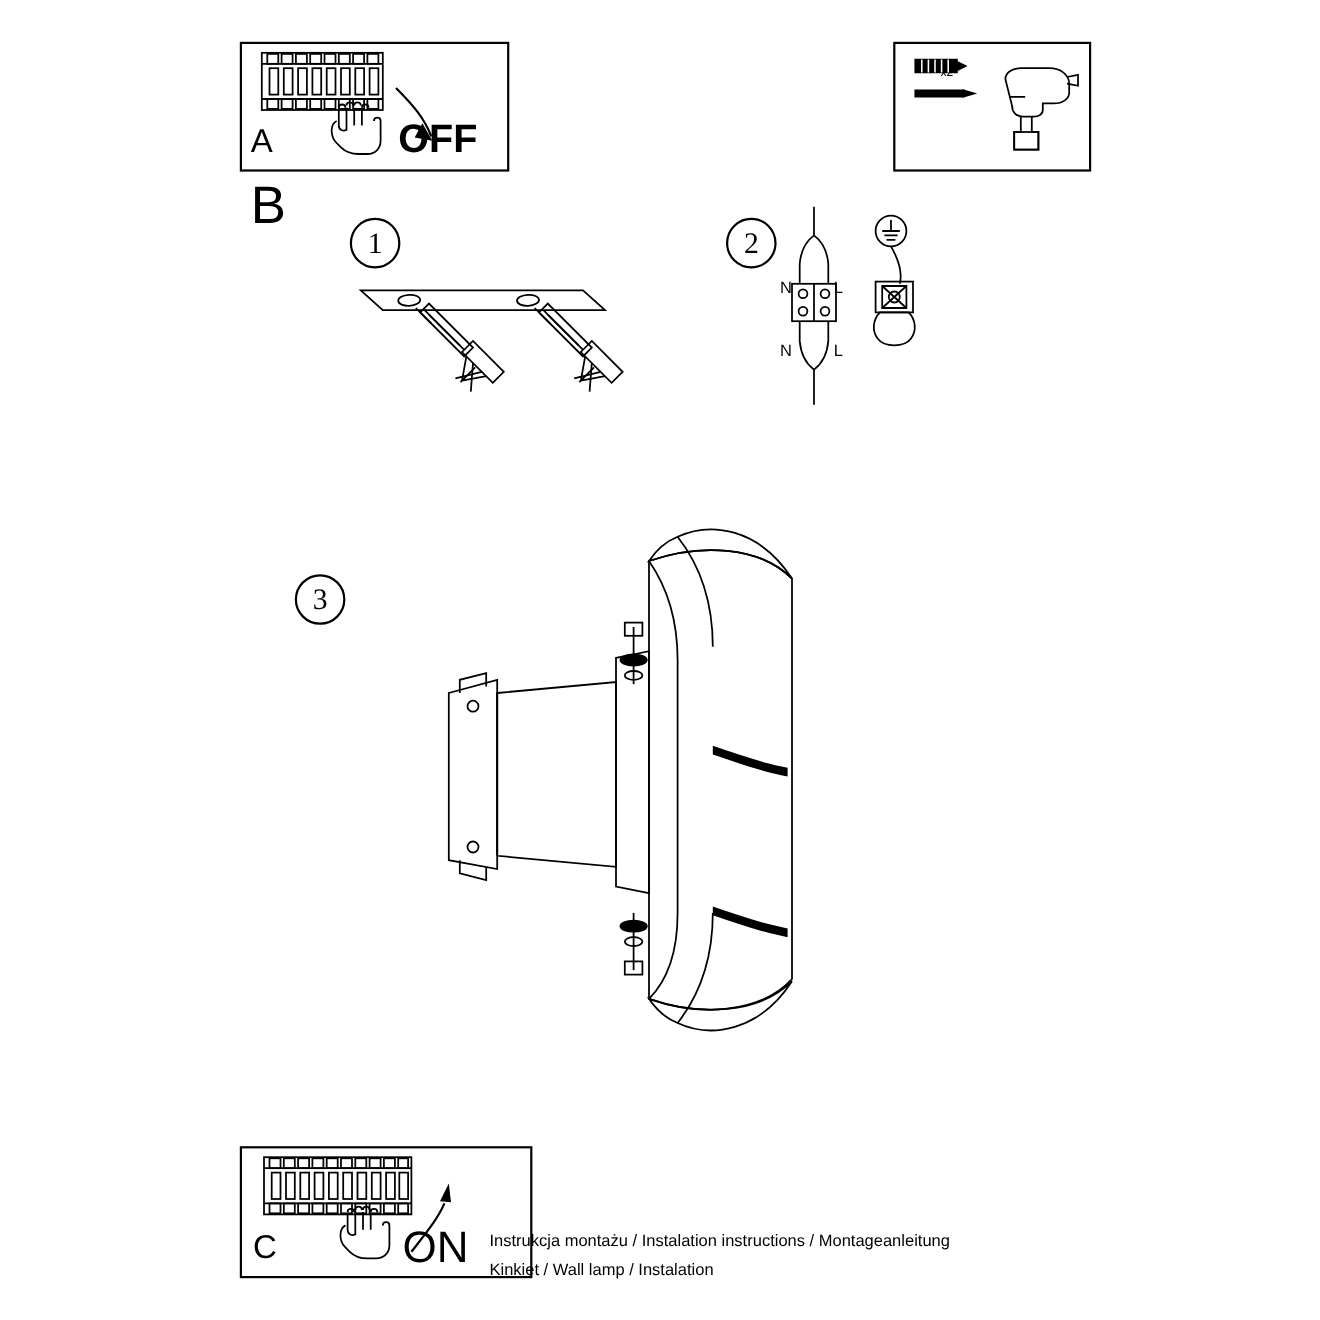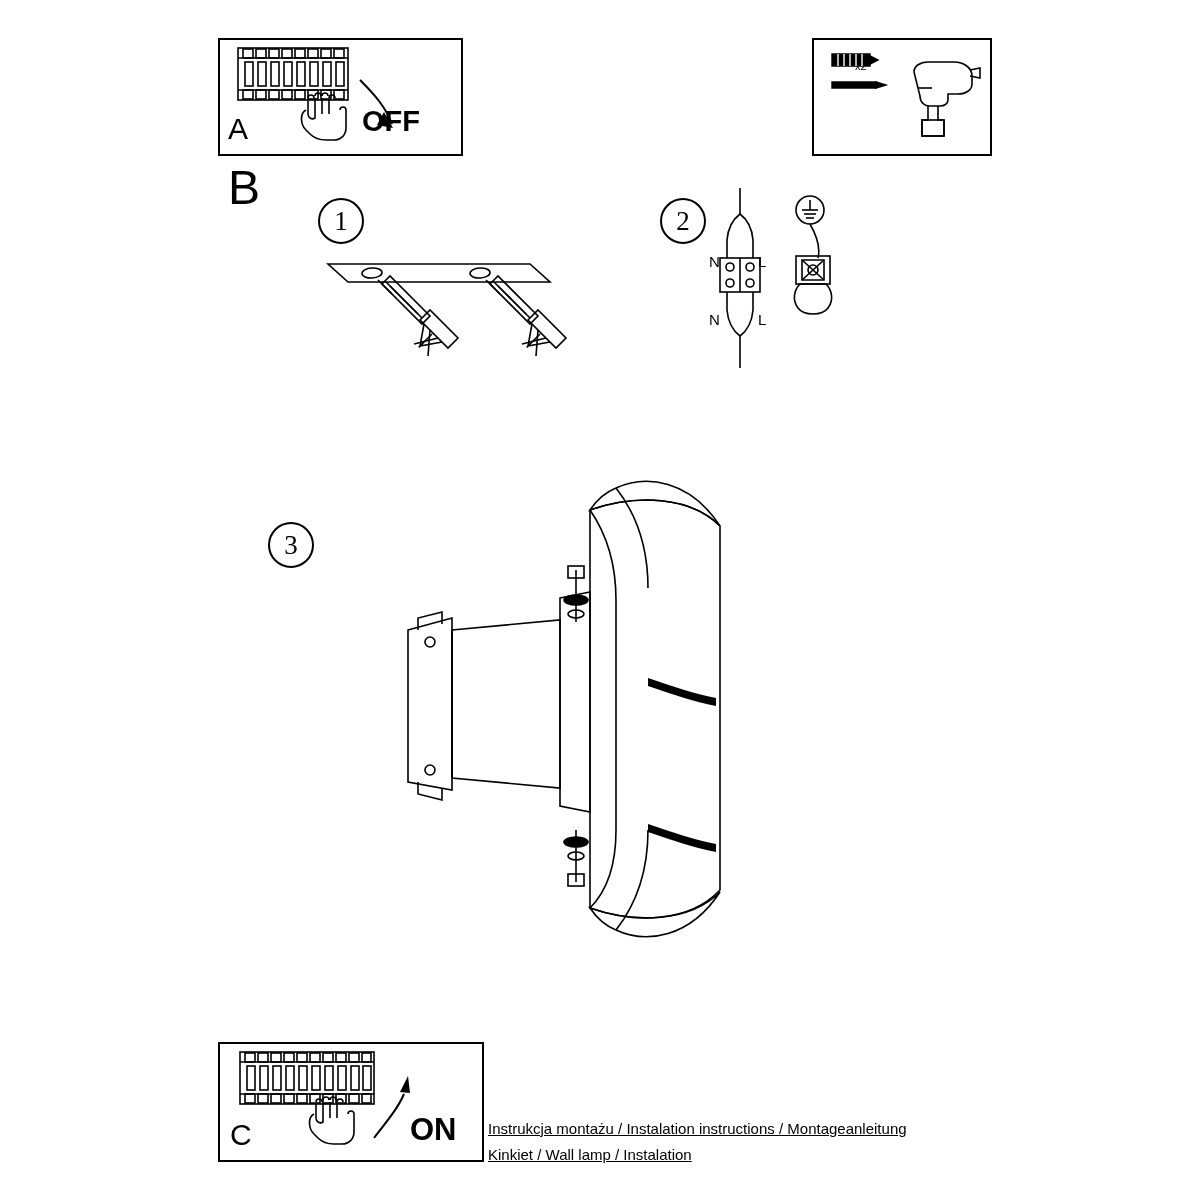--- a/index.html
+++ b/index.html
@@ -40,21 +40,21 @@
 
   .nl{position:absolute;font-size:15px;}
 </style>
 </head>
 <body>
 
 <div class="sheet">
 
   <div class="box" id="stepA"></div>
   <div class="lbl letter" style="left:228px;top:112px;font-size:30px;">A</div>
-  <div class="lbl word" style="left:362px;top:105px;font-size:29px;font-weight:bold;">OFF</div>
+  <div class="lbl word" style="left:362px;top:105px;font-size:36px;font-weight:bold;">OFF</div>
 
   <svg style="position:absolute;left:232px;top:42px;" width="226" height="112" viewBox="0 0 226 112">
     <g class="nofill" stroke-width="1.6">
 
       <rect x="6" y="6" width="110" height="52"></rect>
       <line x1="6" y1="16" x2="116" y2="16"></line>
       <line x1="6" y1="48" x2="116" y2="48"></line>
 
       <rect x="11" y="7" width="10" height="9"></rect>
         <rect x="24" y="7" width="10" height="9"></rect>
@@ -267,21 +267,21 @@
         <line x1="186" y1="360" x2="186" y2="412"></line>
         <ellipse cx="186" cy="372" rx="12" ry="5" fill="#000" stroke="#000"></ellipse>
         <ellipse cx="186" cy="386" rx="8" ry="4"></ellipse>
         <rect x="178" y="404" width="16" height="12"></rect>
       </g>
     </g>
   </svg>
 
   <div class="box" id="stepC"></div>
   <div class="lbl" style="left:230px;top:1118px;font-size:30px;">C</div>
-  <div class="lbl" style="left:366px;top:1112px;font-size:31px;font-weight:bold;margin-left:44px;">ON</div>
+  <div class="lbl" style="left:366px;top:1112px;font-size:40px;font-weight:normal;">ON</div>
 
   <svg style="position:absolute;left:234px;top:1046px;" width="240" height="114" viewBox="0 0 240 114">
     <g class="nofill" stroke-width="1.6">
       <rect x="6" y="6" width="134" height="52"></rect>
       <line x1="6" y1="16" x2="140" y2="16"></line>
       <line x1="6" y1="48" x2="140" y2="48"></line>
       <rect x="11" y="7" width="10" height="9"></rect>
         <rect x="24" y="7" width="10" height="9"></rect>
       <rect x="37" y="7" width="10" height="9"></rect>
         <rect x="50" y="7" width="10" height="9"></rect>
@@ -316,18 +316,18 @@
 
       <path d="M82 58 l0 14 c0 4 4 6 7 4 l0 -6 M89 56 l0 16 M96 56 l0 16 M103 58 l0 14"></path>
       <path d="M80 68 c-6 3 -6 14 0 20 l4 4 c4 4 10 6 16 6 l8 0 c7 0 12 -5 12 -12 l0 -18 c0 -4 -6 -4 -6 0"></path>
       <path d="M82 56 c0 -4 6 -4 6 0 M89 54 c0 -4 6 -4 6 0 M96 54 c0 -4 6 -4 6 0 M103 56 c0 -4 6 -4 6 0"></path>
 
       <path d="M140 92 c14 -18 24 -30 30 -44" stroke-width="2"></path>
       <path d="M166 46 l8 -16 l2 17 z" fill="#000" stroke="none"></path>
     </g>
   </svg>
 
-  <div id="caption" style="position:absolute;left:488px;top:1116px;font-size:15px;line-height:26px;text-decoration:underline;">
+  <div id="caption" style="position:absolute;left:445px;top:1116px;font-size:15px;line-height:26px;">
     <div>Instrukcja montażu / Instalation instructions / Montageanleitung</div>
     <div>Kinkiet  / Wall lamp / Instalation</div>
   </div>
 
 </div>
 
 </body></html>

